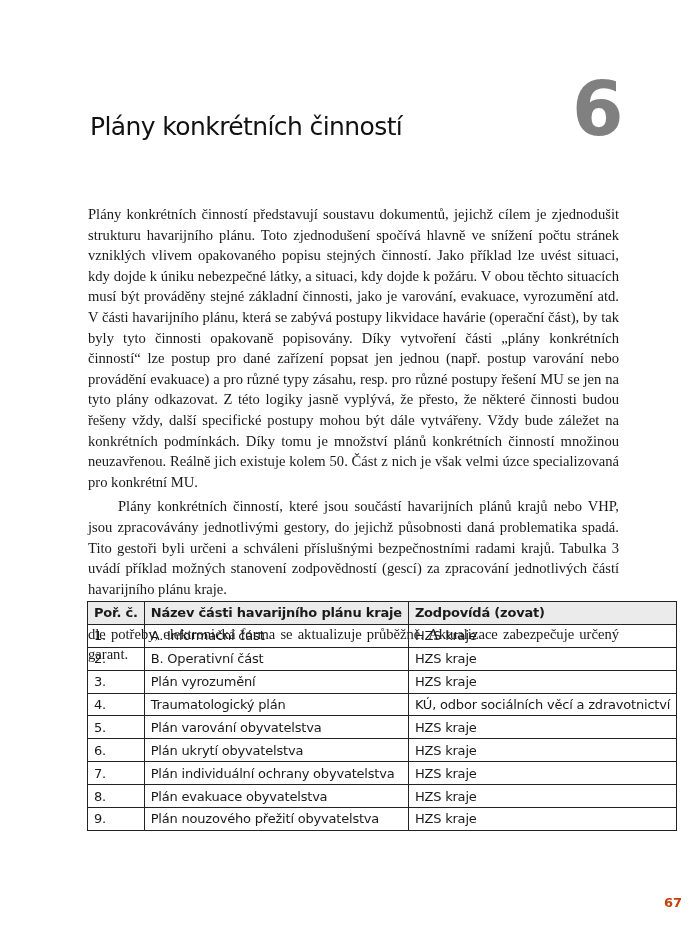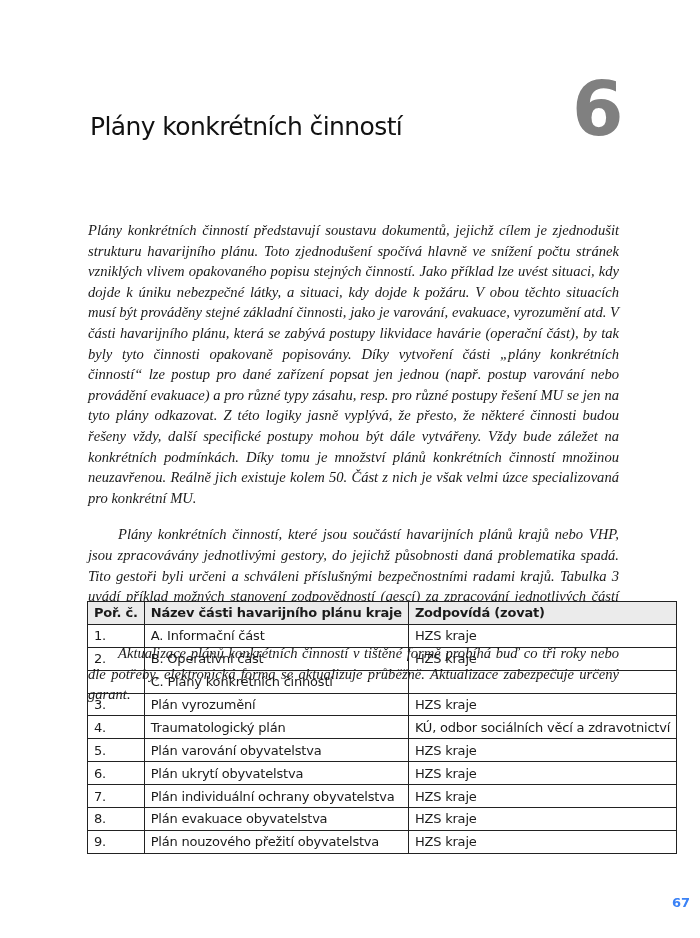--- a/index.html
+++ b/index.html
@@ -40,24 +40,23 @@
       position: absolute;
       left: 88px;
       top: 204px;
       width: 531px;
       font-family: "Liberation Serif", serif;
       font-size: 14.6px;
       line-height: 20.6px;
       color: #1a1a1a;
     }
     .body-text p {
-      margin: 16px 0 4px 0;
+      margin: 0 0 4px 0;
       text-align: justify;
       hyphens: manual;
-      font-style: italic;
     }
     .body-text p.indent {
       text-indent: 30px;
     }
     .plan-table {
       position: absolute;
       left: 87px;
       top: 601px;
       width: 532px;
       border-collapse: collapse;
@@ -80,22 +79,21 @@
     }
     .col-no { width: 43px; }
     .col-name { width: 216px; }
     .page-number {
       position: absolute;
       left: 664px;
       top: 895px;
       font-family: "DejaVu Sans", sans-serif;
       font-weight: bold;
       font-size: 13px;
-      color: #3b82f6;
-      margin-left: 8px;
+      color: #c2410c;
     }
   </style>
 </head>
 <body>
 
 <h1 class="chapter-title">Plány konkrétních činností</h1>
 <div class="chapter-number">6</div>
 
 <div class="body-text">
   <p>Plány konkrétních činností představují soustavu dokumentů, jejichž cílem je zjednodušit strukturu havarijního plánu. Toto zjednodušení spočívá hlavně ve snížení počtu stránek vzniklých vlivem opakovaného popisu stejných činností. Jako příklad lze uvést situaci, kdy dojde k úniku nebezpečné látky, a situaci, kdy dojde k požáru. V obou těchto situacích musí být prováděny stejné základní činnosti, jako je varování, evakuace, vyrozumění atd. V části havarijního plánu, která se zabývá postupy likvidace havárie (operační část), by tak byly tyto činnosti opakovaně popisovány. Díky vytvoření části „plány konkrétních činností“ lze postup pro dané zařízení popsat jen jednou (např. postup varování nebo provádění evaku­ace) a pro různé typy zásahu, resp. pro různé postupy řešení MU se jen na tyto plány odka­zovat. Z této logiky jasně vyplývá, že přesto, že některé činnosti budou řešeny vždy, další specifické postupy mohou být dále vytvářeny. Vždy bude záležet na konkrétních podmín­kách. Díky tomu je množství plánů konkrétních činností množinou neuzavřenou. Reálně jich existuje kolem 50. Část z nich je však velmi úzce specializovaná pro konkrétní MU.</p>
@@ -114,25 +112,20 @@
   <tbody>
     <tr>
       <td>1.</td>
       <td>A. Informační část</td>
       <td>HZS kraje</td>
     </tr>
     <tr>
       <td>2.</td>
       <td>B. Operativní část</td>
       <td>HZS kraje</td>
-    </tr>
-    <tr>
-      <td></td>
-      <td>C. Plány konkrétních činností</td>
-      <td></td>
     </tr>
     <tr>
       <td>3.</td>
       <td>Plán vyrozumění</td>
       <td>HZS kraje</td>
     </tr>
     <tr>
       <td>4.</td>
       <td>Traumatologický plán</td>
       <td>KÚ, odbor sociálních věcí a zdravotnictví</td>

